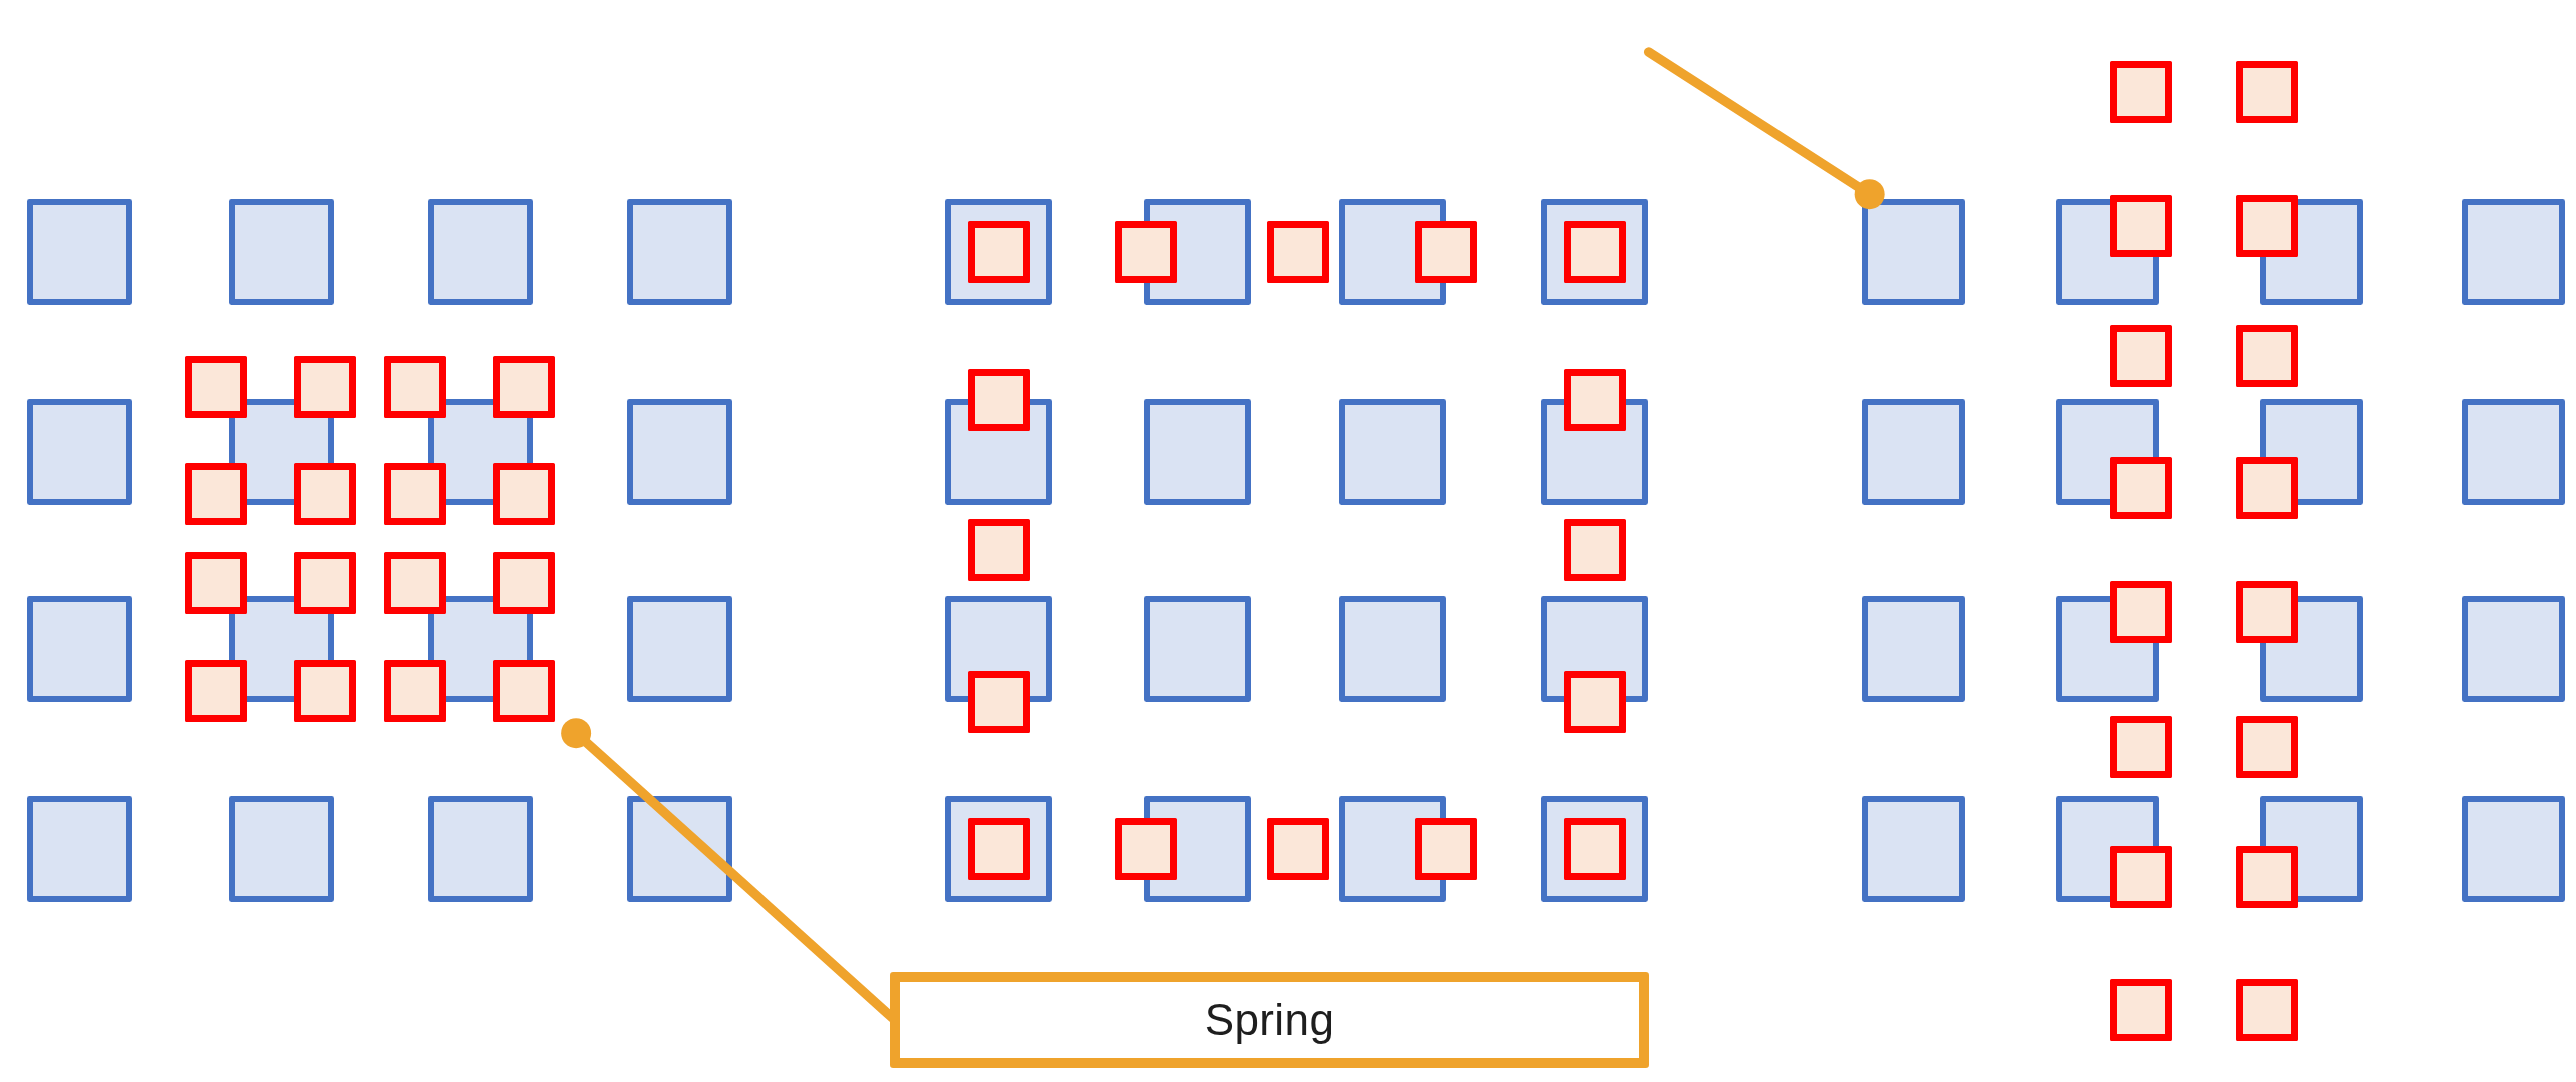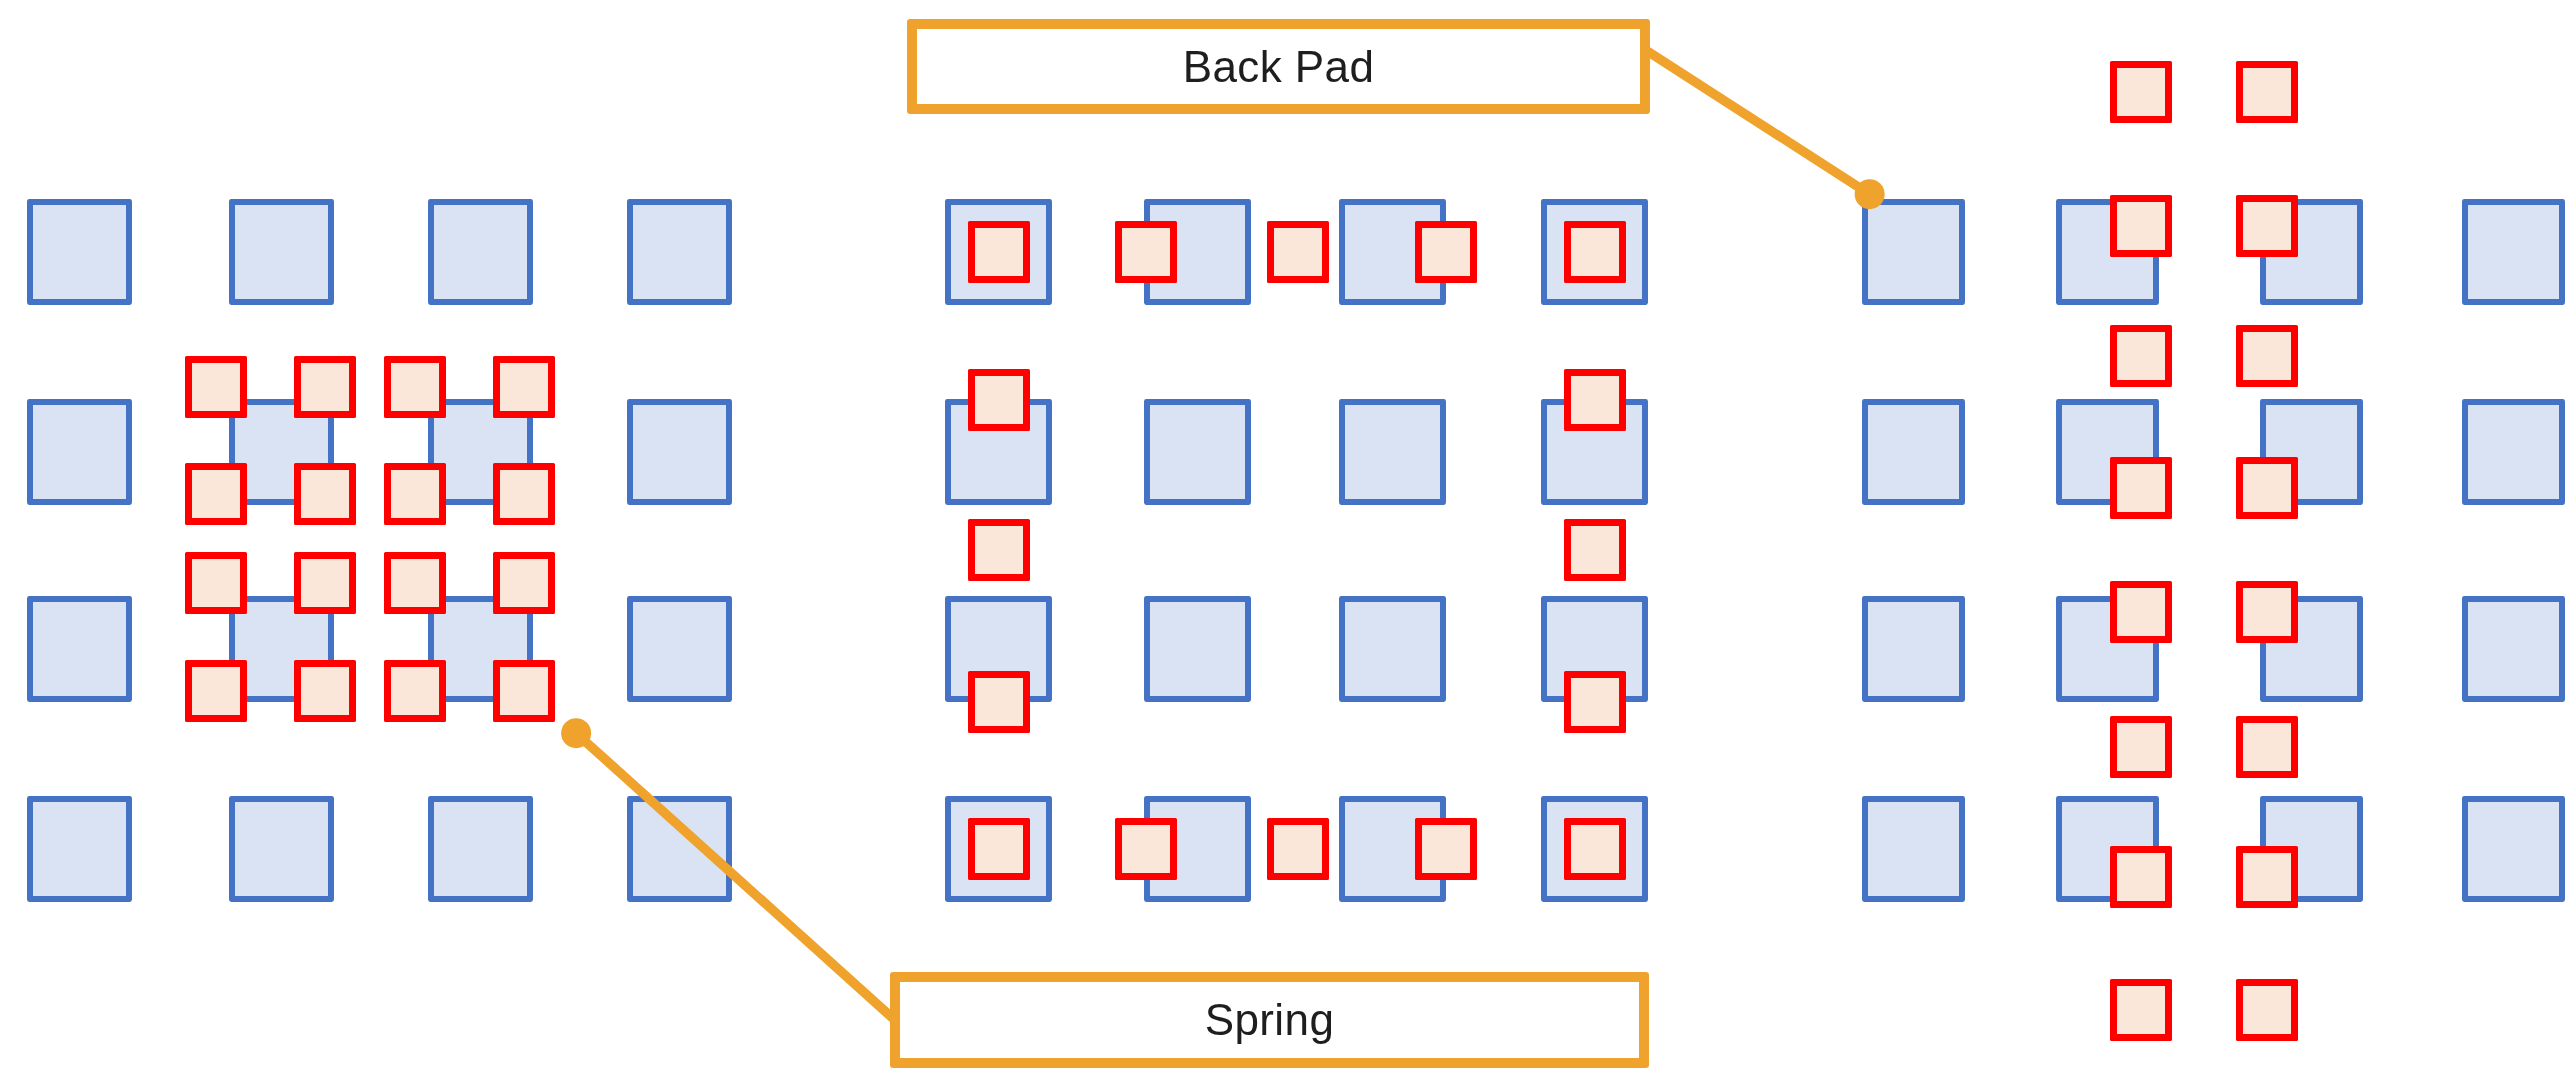--- a/index.html
+++ b/index.html
@@ -147,21 +147,18 @@
       <div class="red-square" style="left: 2110px; top: 979px; width: 62px; height: 62px;"></div>
       <div class="red-square" style="left: 2236px; top: 979px; width: 62px; height: 62px;"></div>
     </div>
   <svg id="leader-layer" width="2576" height="1082" viewBox="0 0 3264 1371">
       <polyline points="2089,66 2369,246" fill="none" stroke="#EFA32C" stroke-width="12" stroke-linecap="round"></polyline>
       <circle cx="2369" cy="246" r="19" fill="#EFA32C"></circle>
       <polyline points="730,929 1131,1290" fill="none" stroke="#EFA32C" stroke-width="12" stroke-linecap="round"></polyline>
       <circle cx="730" cy="929" r="19" fill="#EFA32C"></circle>
     </svg>
 
-  <div class="callout" id="callout-back-pad" style="left: 907px; top: 19px; width: 743px; height: 95px;">
-    <span class="callout-label">Back Pad</span>
-  </div>
 
   <div class="callout" id="callout-spring" style="left: 890px; top: 972px; width: 759px; height: 96px;">
     <span class="callout-label">Spring</span>
   </div>
 </div>
 
 
 </body></html>

